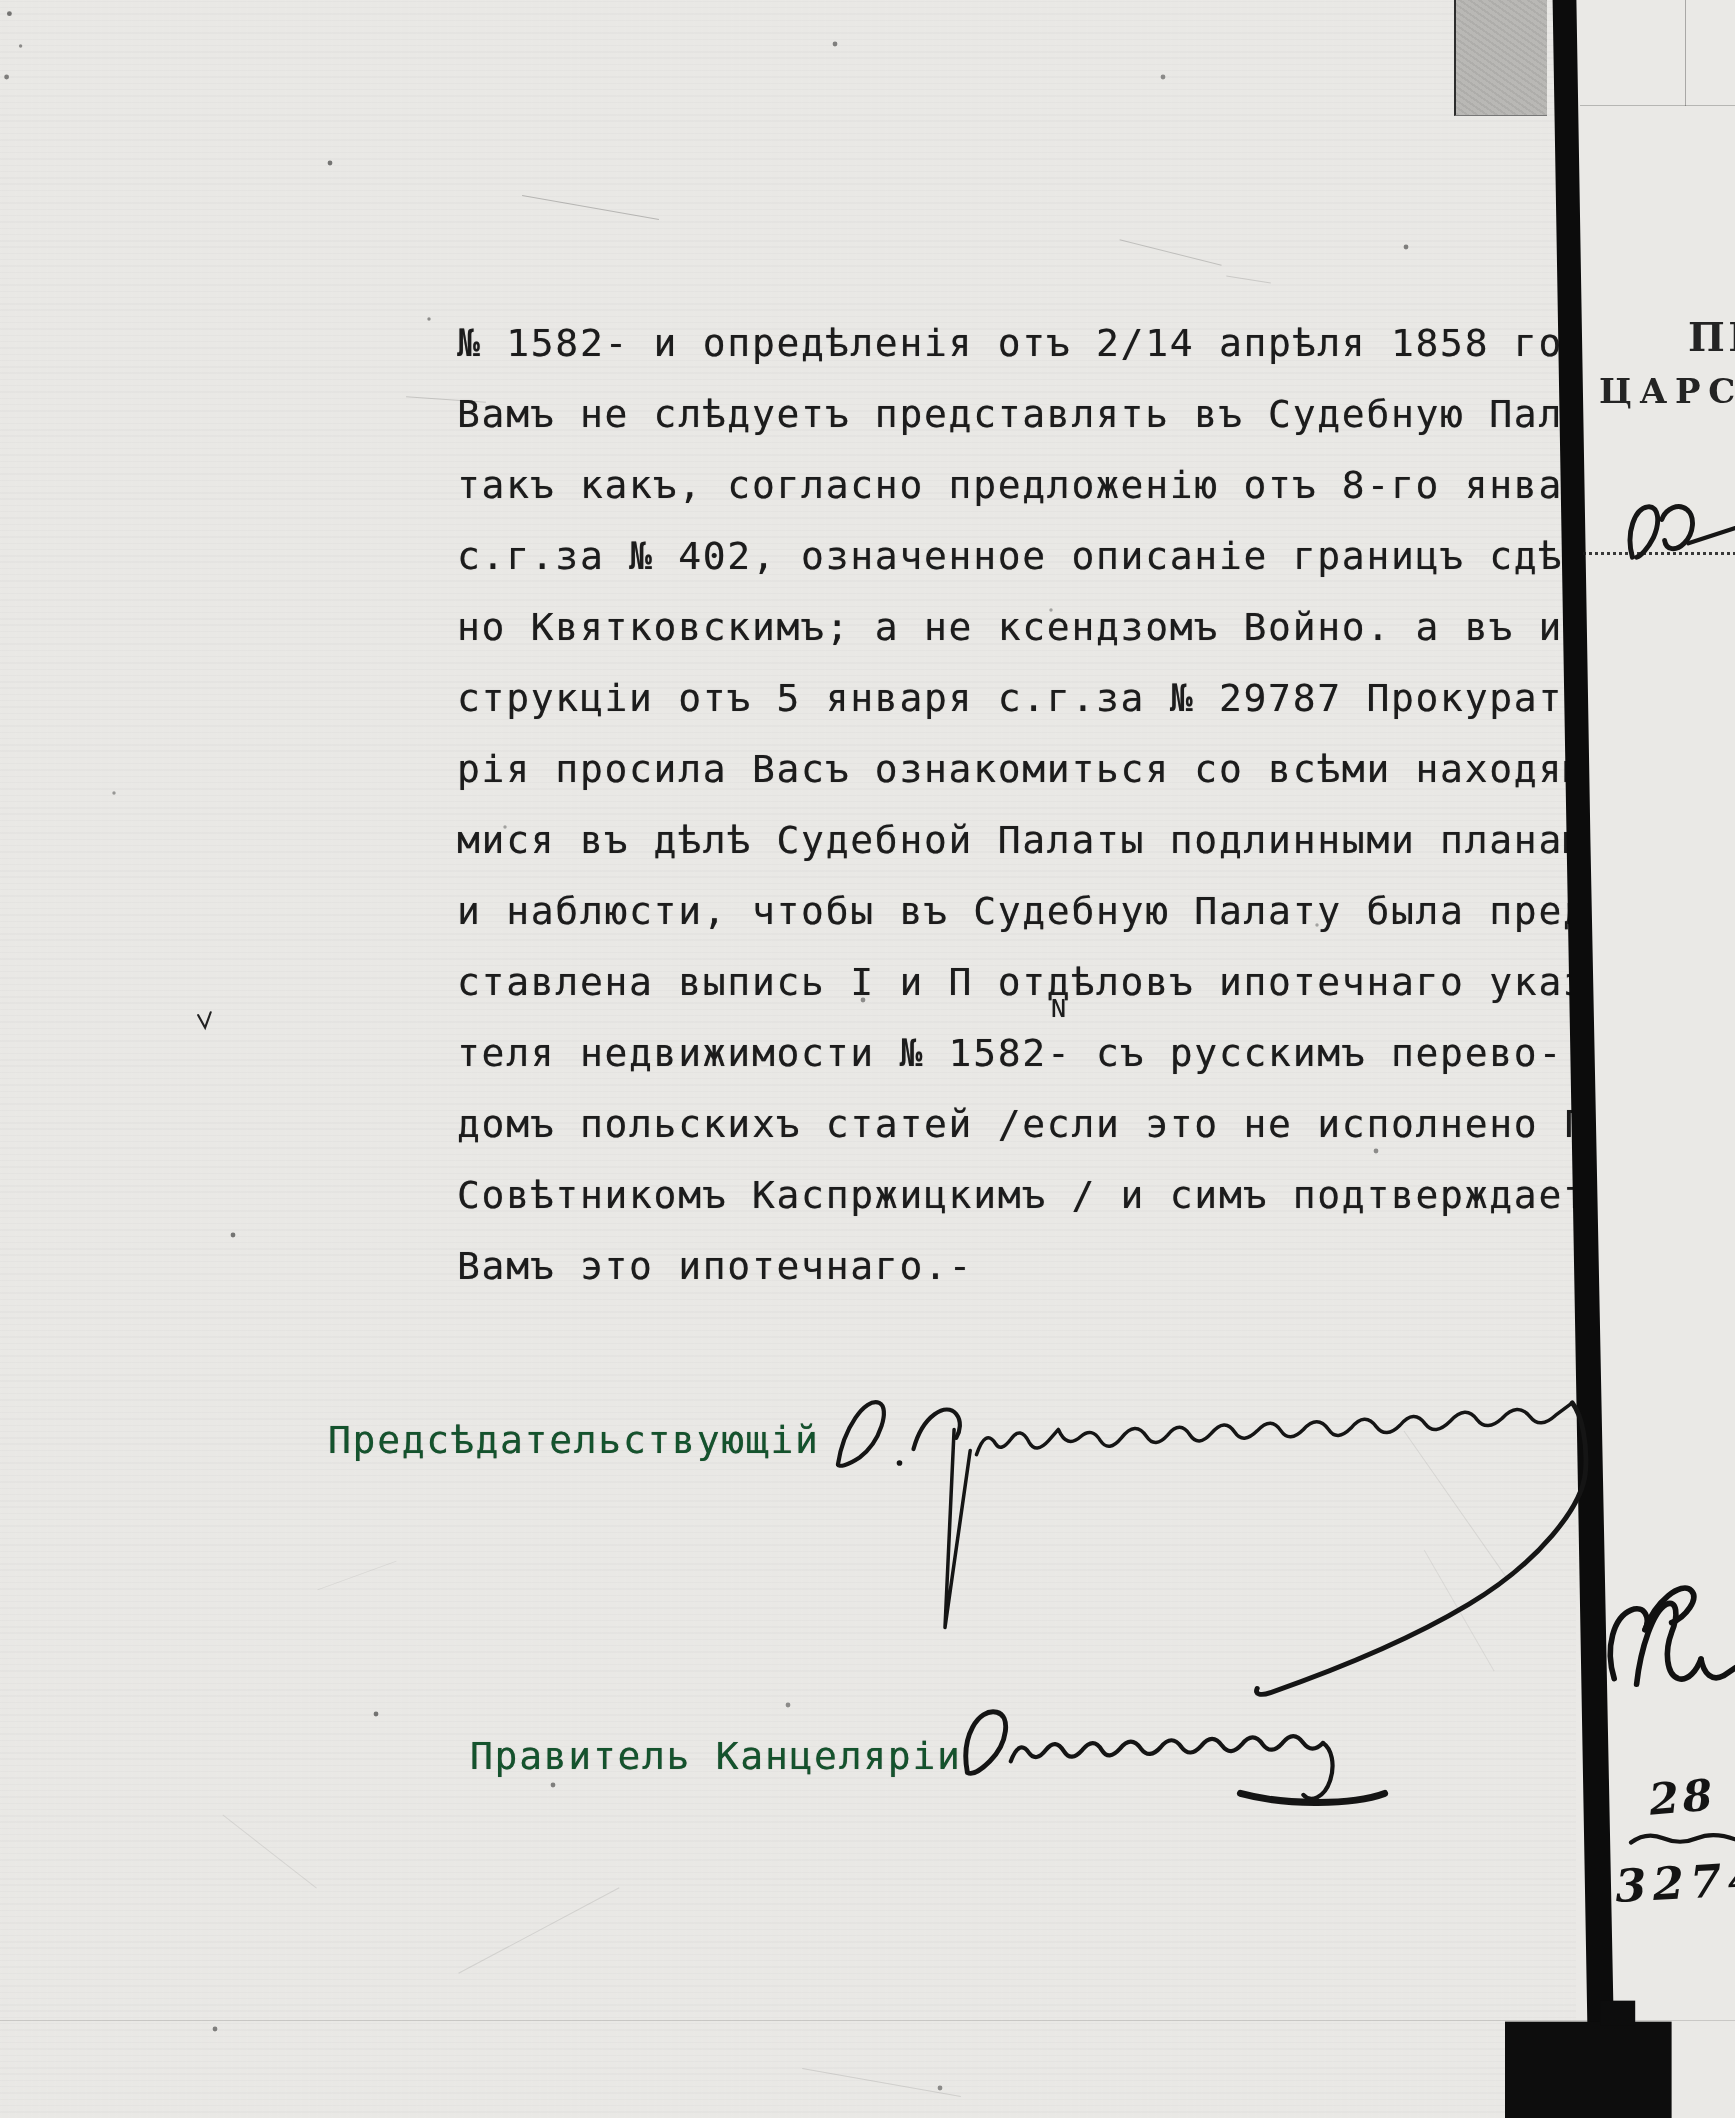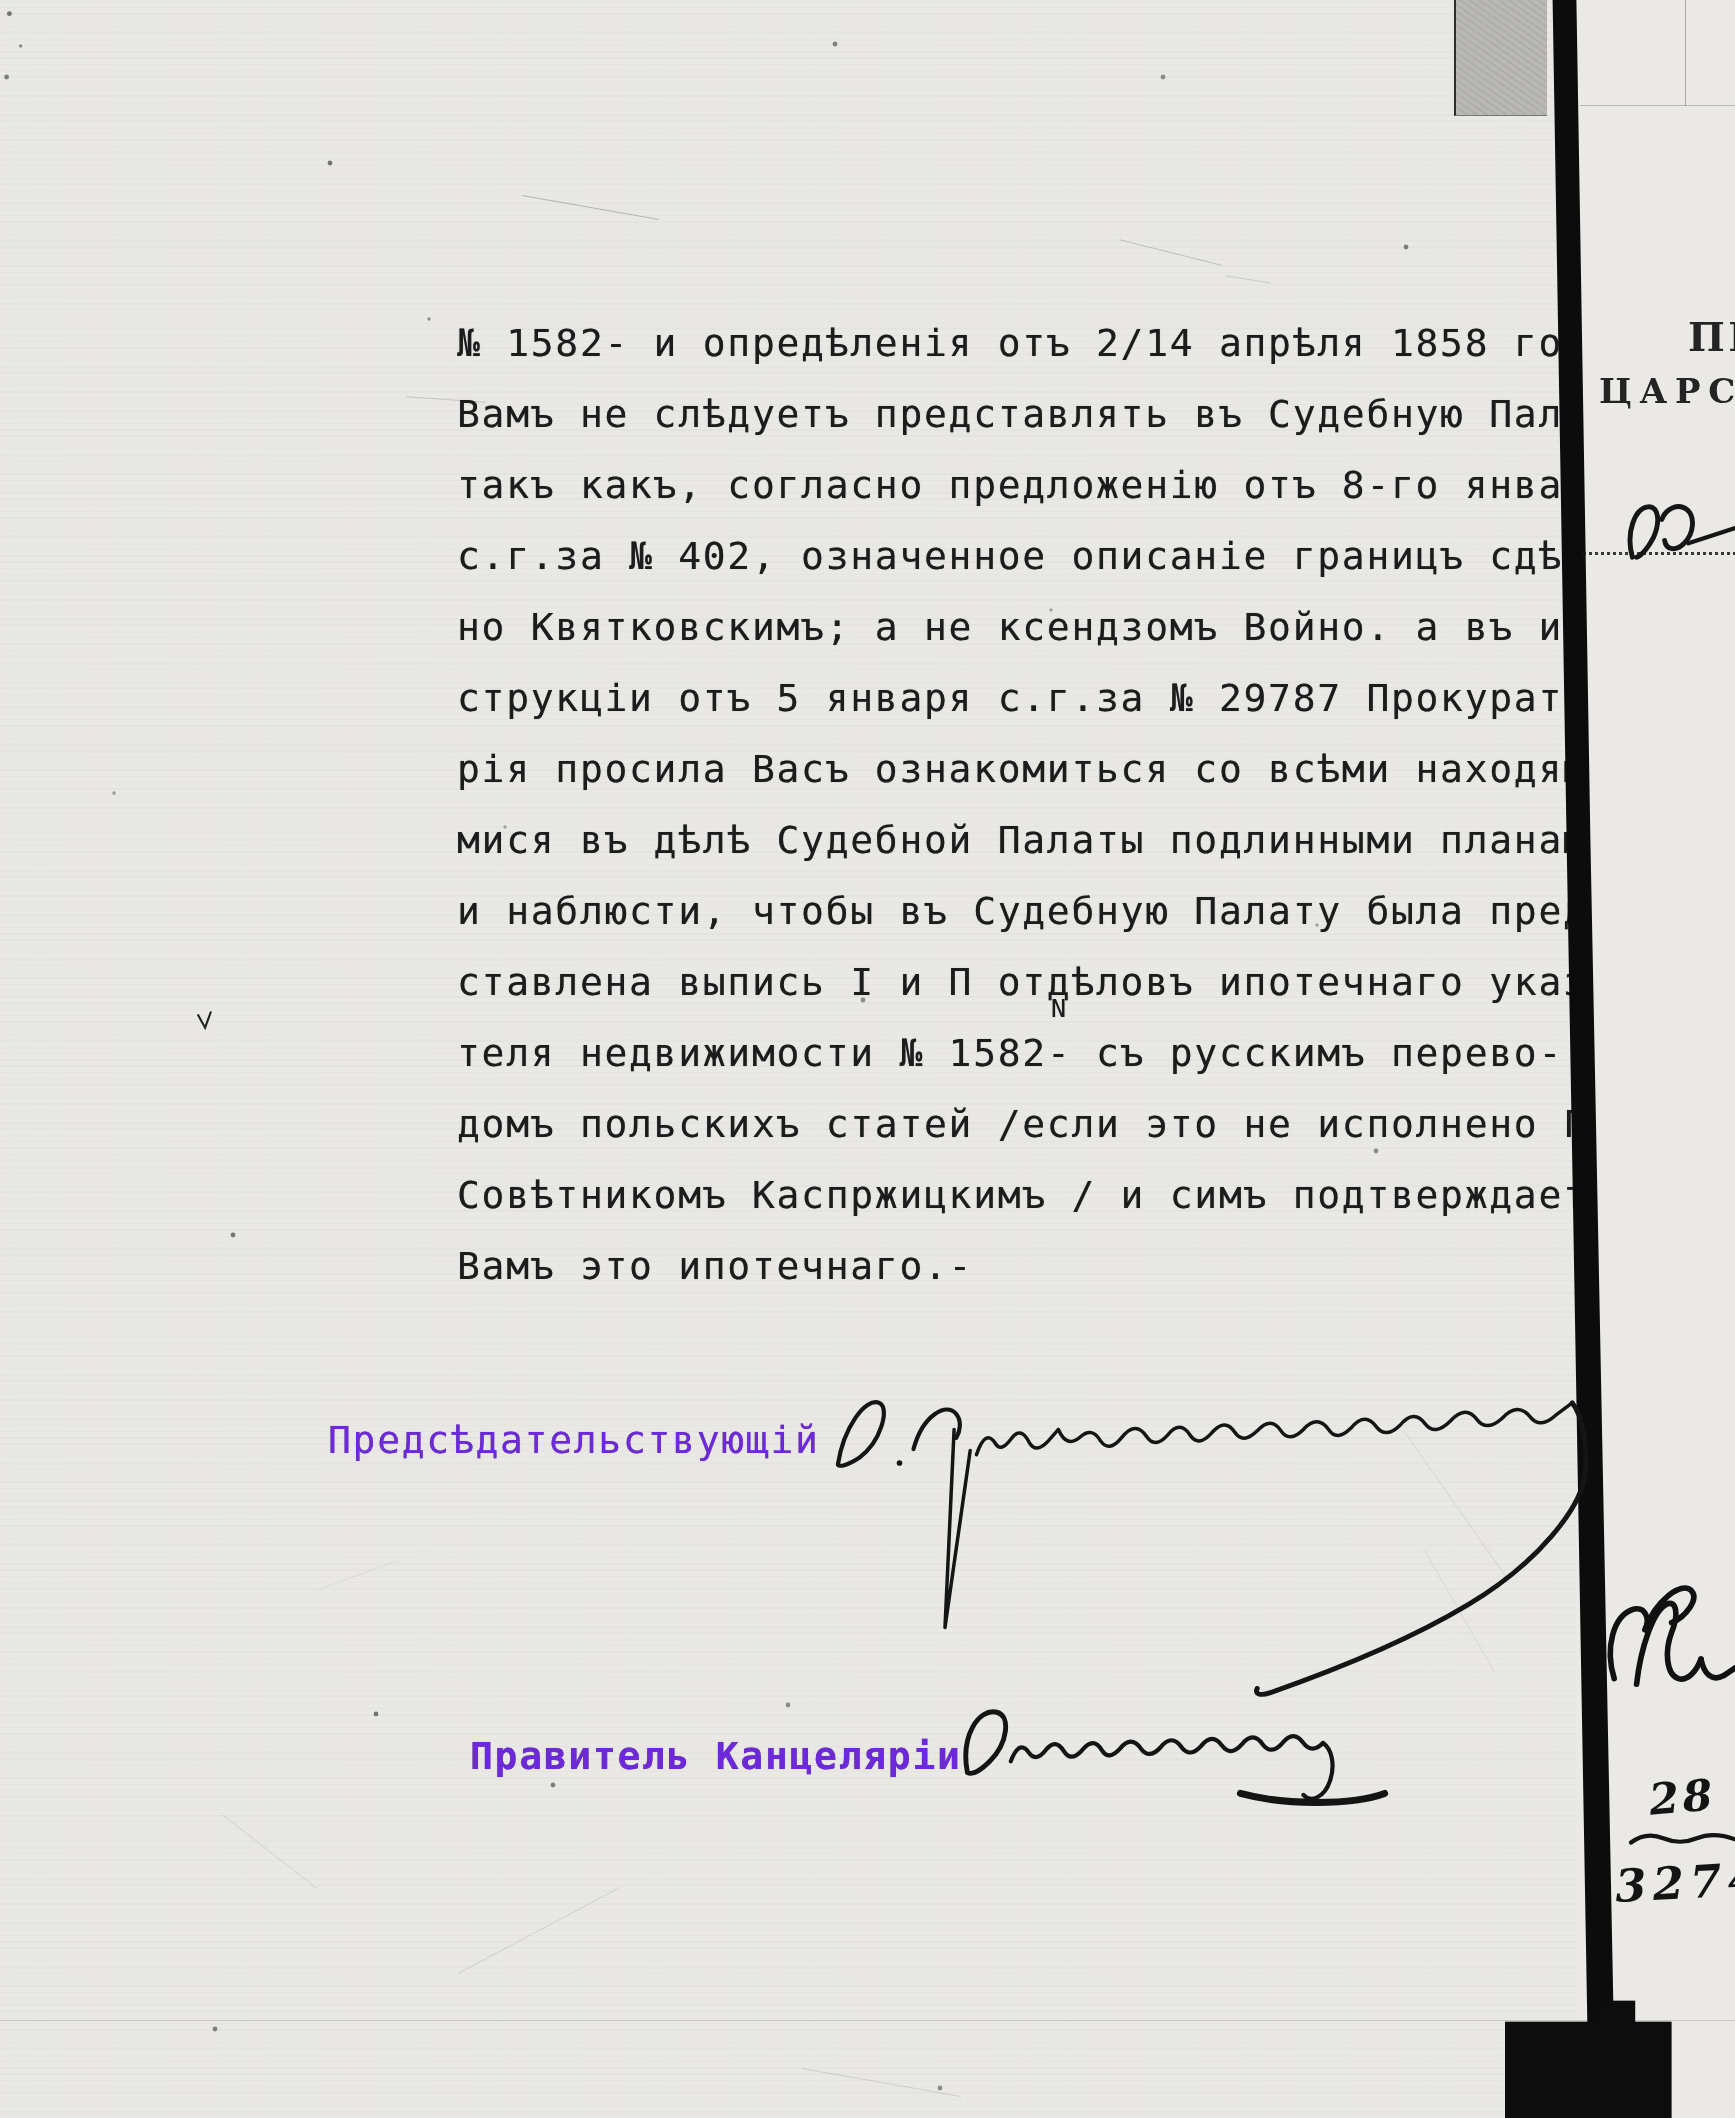--- a/index.html
+++ b/index.html
@@ -27,26 +27,26 @@
     text-shadow:0 0 0.7px rgba(20,20,20,0.55);
   }
   .tline{height:71px;line-height:71px;}
   .tline.indent{margin-left:66px;}
   .supwrap{position:relative;display:inline-block;}
   .supn{
     position:absolute;left:4.2px;top:-22.4px;
     font-size:25px;letter-spacing:0;line-height:25px;
   }
   .siglabel{
-    position:absolute;z-index:2;color:#6d28d9;white-space:nowrap;
+    position:absolute;z-index:2;color:#14532d;white-space:nowrap;
     font-size:38px;letter-spacing:1.7px;line-height:38px;
     text-shadow:0 0 0.7px rgba(20,20,20,0.55);
   }
   #chair-label{left:328px;top:1421px;}
-  #chanc-label{left:470px;top:1737px;font-weight:bold;}
+  #chanc-label{left:470px;top:1737px;}
 
   
   .page-right{position:absolute;left:1576px;top:0;width:160px;height:2119px;background:#eae9e6;z-index:1;}
   .rp-header1{
     position:absolute;left:1688px;top:314px;z-index:6;
     font-family:"DejaVu Serif",serif;font-weight:700;font-size:39px;letter-spacing:3.5px;
     color:#242424;white-space:nowrap;
   }
   .rp-header2{
     position:absolute;left:1599px;top:371px;z-index:6;

